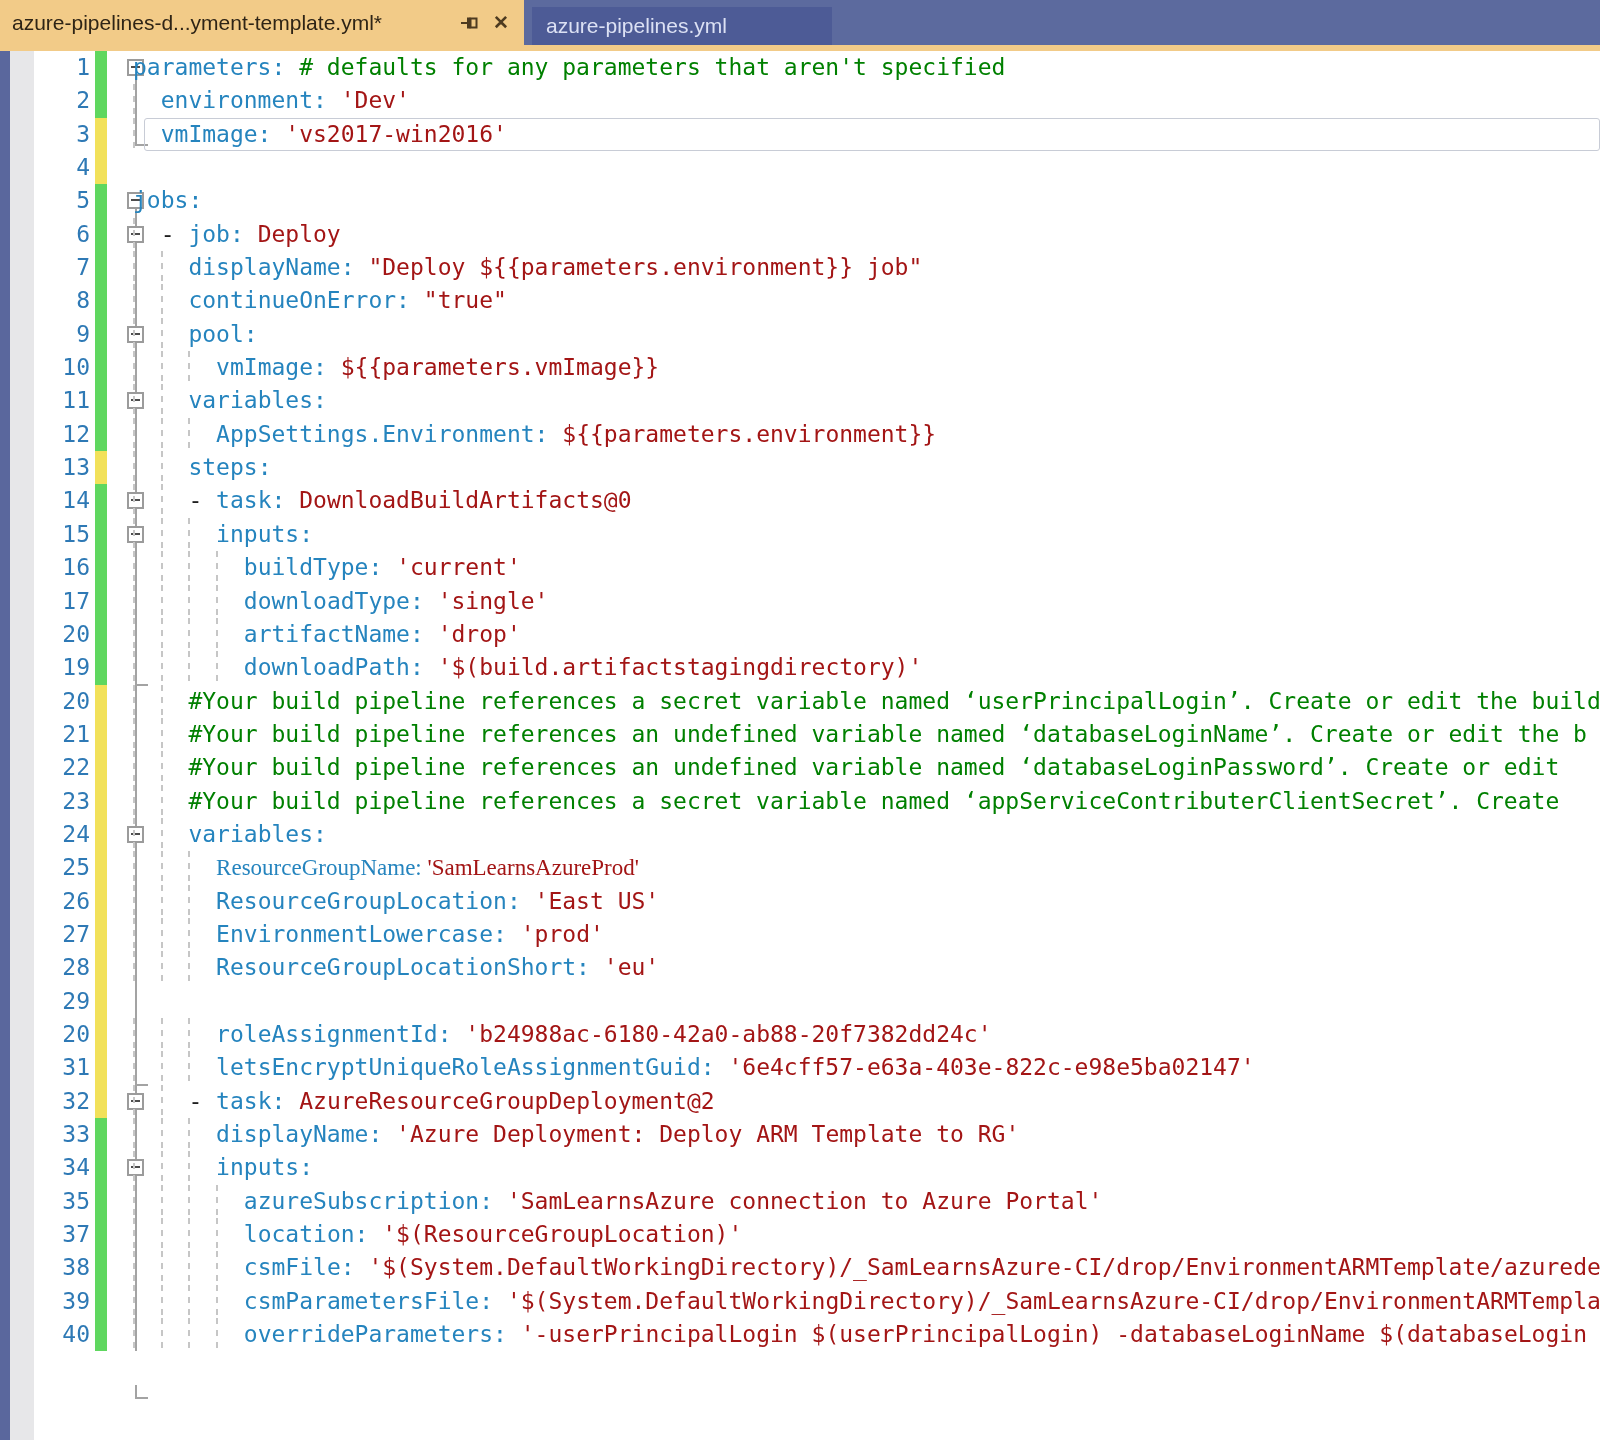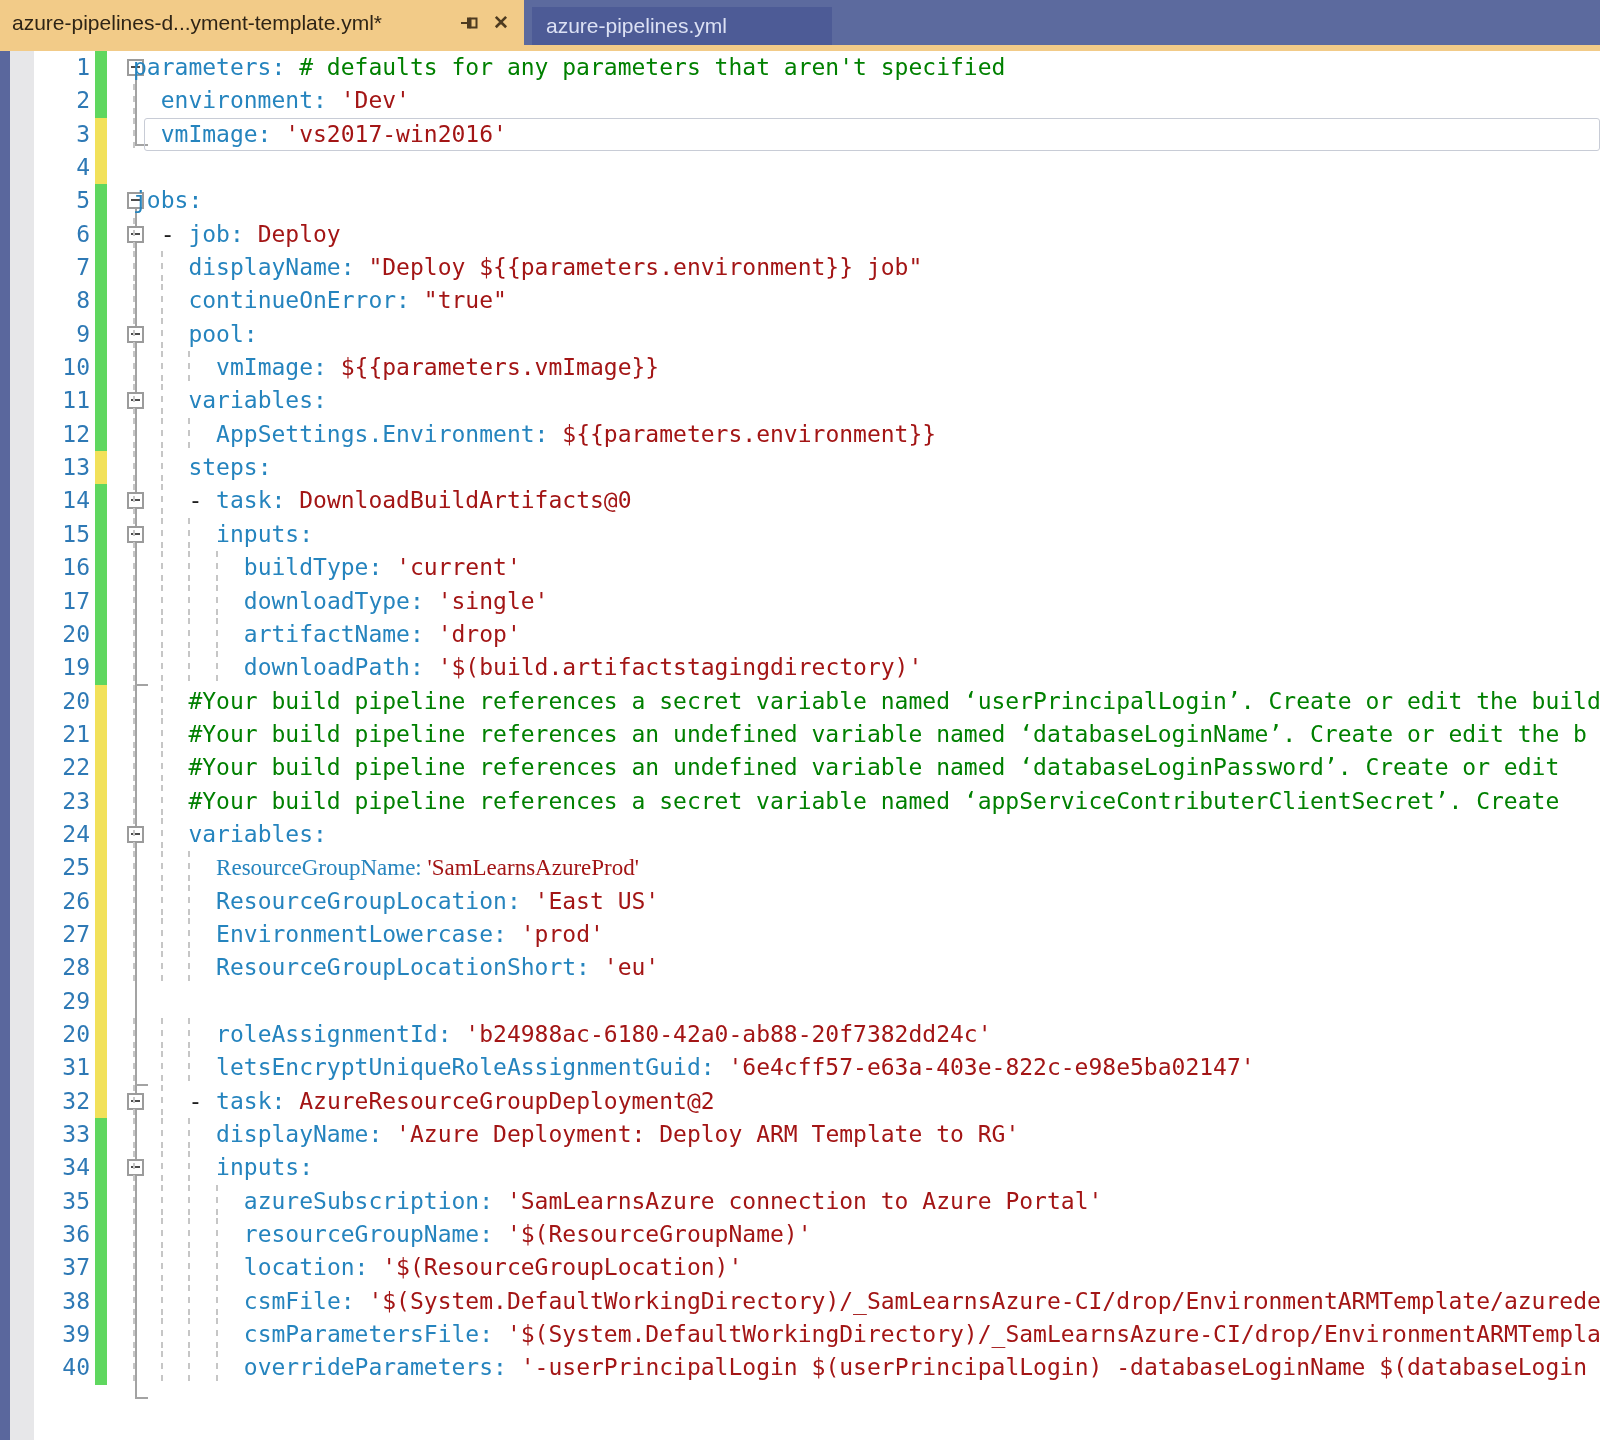--- a/index.html
+++ b/index.html
@@ -374,28 +374,20 @@
       </div>
       <div class="row">
         <span class="num">35</span>
         <span class="bar bar-g"></span>
         <span class="fold">
           <i class="fstem"></i>
         </span>
         <span class="code"><i class="guide" style="left: 0px;"></i><i class="guide" style="left: 27.7px;"></i><i class="guide" style="left: 55.4px;"></i><i class="guide" style="left: 83.1px;"></i><span style="padding-left: 110.8px; display: inline-block;"><span class="tok-k">azureSubscription:</span><span class="tok-s"> 'SamLearnsAzure connection to Azure Portal'</span></span></span>
       </div>
       <div class="row">
-        <span class="num">36</span>
-        <span class="bar bar-g"></span>
-        <span class="fold">
-          <i class="fstem"></i>
-        </span>
-        <span class="code"><i class="guide" style="left: 0px;"></i><i class="guide" style="left: 27.7px;"></i><i class="guide" style="left: 55.4px;"></i><i class="guide" style="left: 83.1px;"></i><span style="padding-left: 110.8px; display: inline-block;"><span class="tok-k">resourceGroupName:</span><span class="tok-s"> '$(ResourceGroupName)'</span></span></span>
-      </div>
-      <div class="row">
         <span class="num">37</span>
         <span class="bar bar-g"></span>
         <span class="fold">
           <i class="fstem"></i>
         </span>
         <span class="code"><i class="guide" style="left: 0px;"></i><i class="guide" style="left: 27.7px;"></i><i class="guide" style="left: 55.4px;"></i><i class="guide" style="left: 83.1px;"></i><span style="padding-left: 110.8px; display: inline-block;"><span class="tok-k">location:</span><span class="tok-s"> '$(ResourceGroupLocation)'</span></span></span>
       </div>
       <div class="row">
         <span class="num">38</span>
         <span class="bar bar-g"></span>

